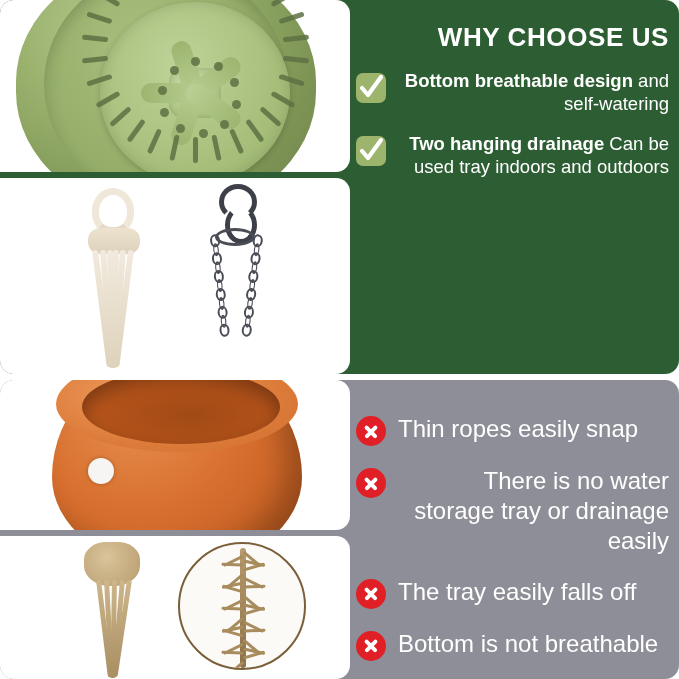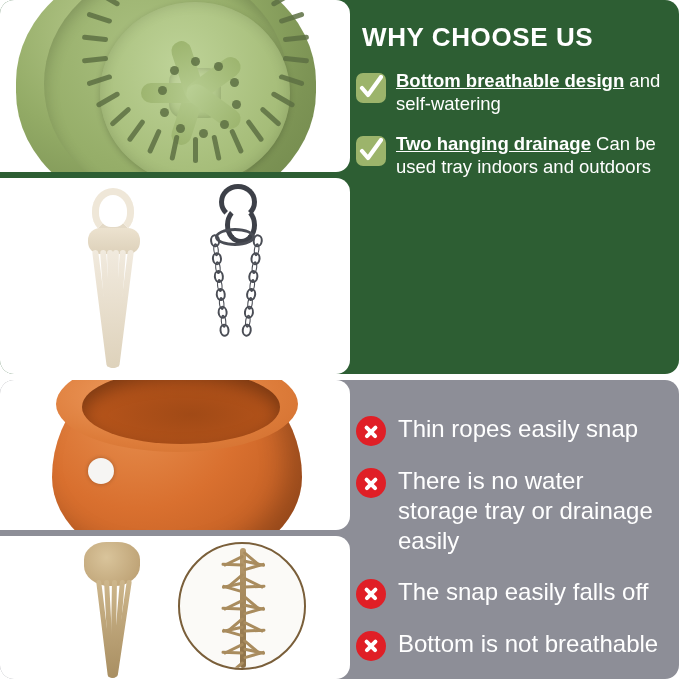--- a/index.html
+++ b/index.html
@@ -14,20 +14,21 @@
     position: relative;
     width: 679px; height: 679px;
     background: #ffffff;
   }
 
   
   .panel {
     position: absolute;
     left: 0; width: 679px;
     display: flex;
+    text-align: right;
   }
   .panel-top {
     top: 0; height: 374px;
     background: #2d5e33;
     border-radius: 14px;
     overflow: hidden;
   }
   .panel-bottom {
     top: 380px; height: 299px;
     background: #8d8e97;
@@ -257,21 +258,21 @@
     background: #9cb46b;
     position: relative;
     margin-top: 4px;
   }
   .tickbox svg { position: absolute; left: 3px; top: 2px; }
   .feature-text {
     color: #ffffff;
     font-size: 18.5px;
     line-height: 1.26;
   }
-  .feature-text b { font-weight: bold; text-decoration: underline; }
+  .feature-text b { font-weight: bold; }
 
   .con-list {
     display: flex;
     flex-direction: column;
     gap: 20px;
     padding-top: 16px;
   }
   .con {
     display: flex;
     align-items: flex-start;
@@ -495,21 +496,21 @@
           <span class="con-text">Thin ropes easily snap</span>
         </div>
 
         <div class="con">
           <span class="xbox"></span>
           <span class="con-text">There is no water storage tray or drainage easily</span>
         </div>
 
         <div class="con">
           <span class="xbox"></span>
-          <span class="con-text">The snap easily falls off</span>
+          <span class="con-text">The tray easily falls off</span>
         </div>
 
         <div class="con">
           <span class="xbox"></span>
           <span class="con-text">Bottom is not breathable</span>
         </div>
 
       </div>
     </div>
   </section>

